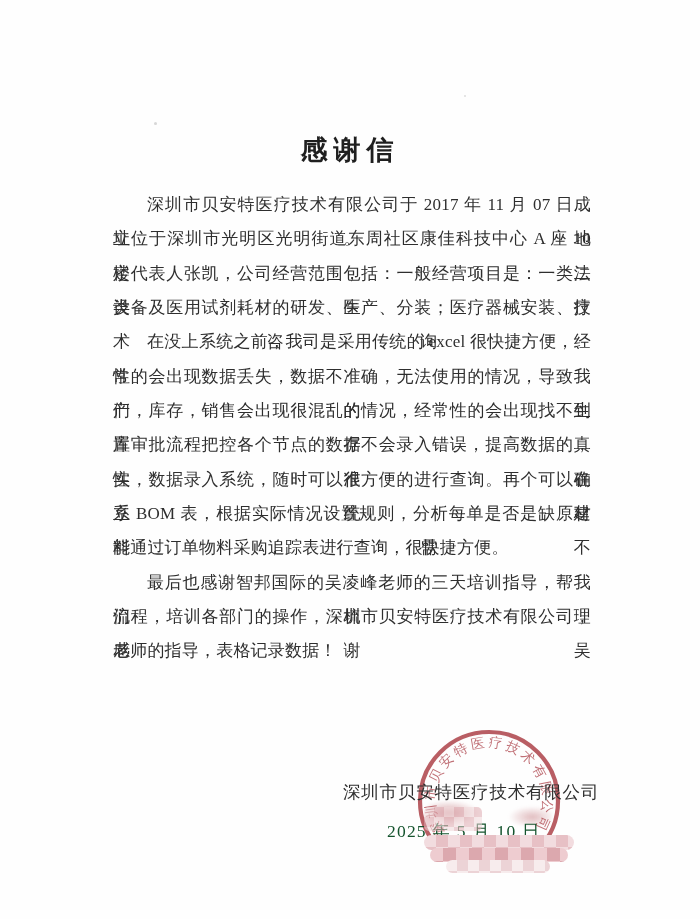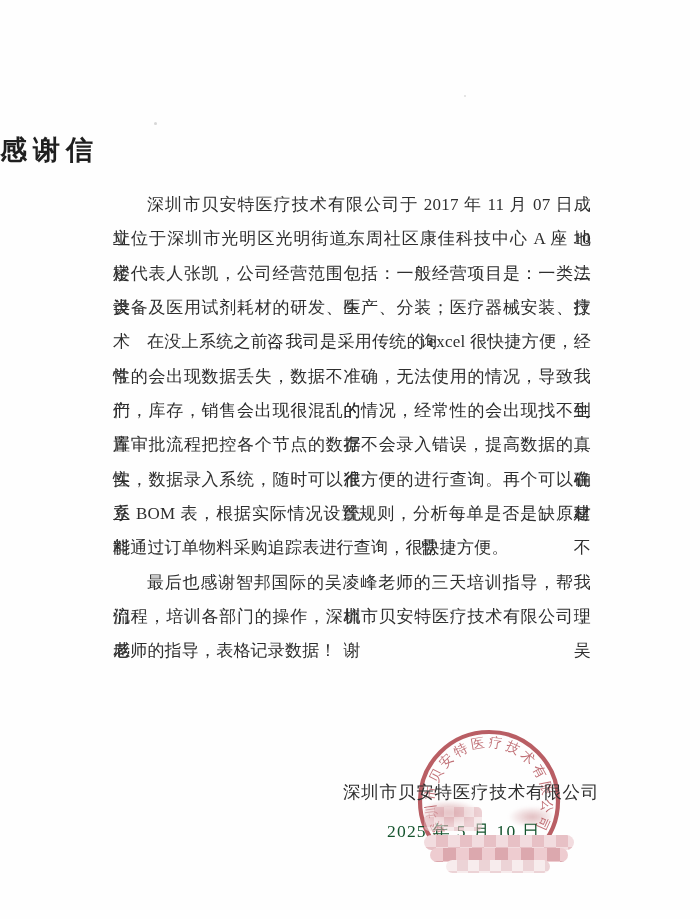--- a/index.html
+++ b/index.html
@@ -7,20 +7,21 @@
     width:700px; height:919px;
     background:#ffffff;
     font-family:"Liberation Serif","DejaVu Serif",serif;
     overflow:hidden;
   }
   .page {
     position:relative; width:700px; height:919px; background:#fefefe;
   }
   .title {
     position:absolute; left:0; right:0; top:132px; margin:0;
+    text-align:center;
     font-size:27px; font-weight:700; letter-spacing:6px;
     color:#1f1f1f;
     font-family:"Liberation Serif","DejaVu Serif",serif;
   }
   .body-block {
     position:absolute; left:113px; top:188px; width:478px;
     color:#2e2e2e;
   }
   .line {
     height:34.35px; line-height:34.35px;

